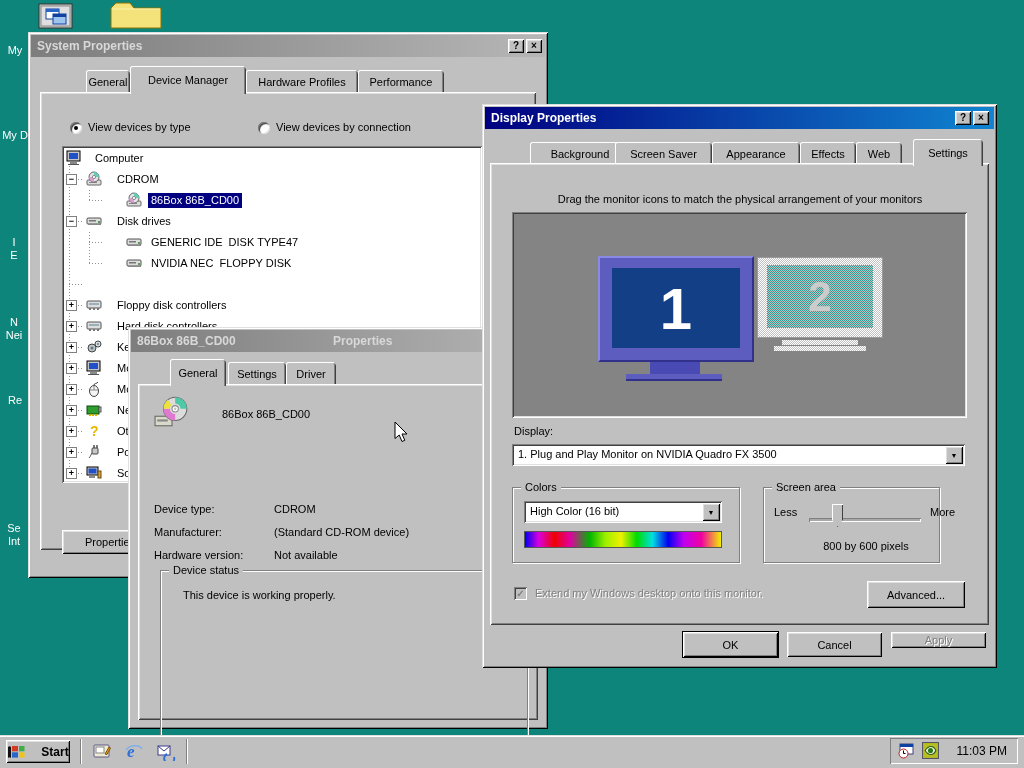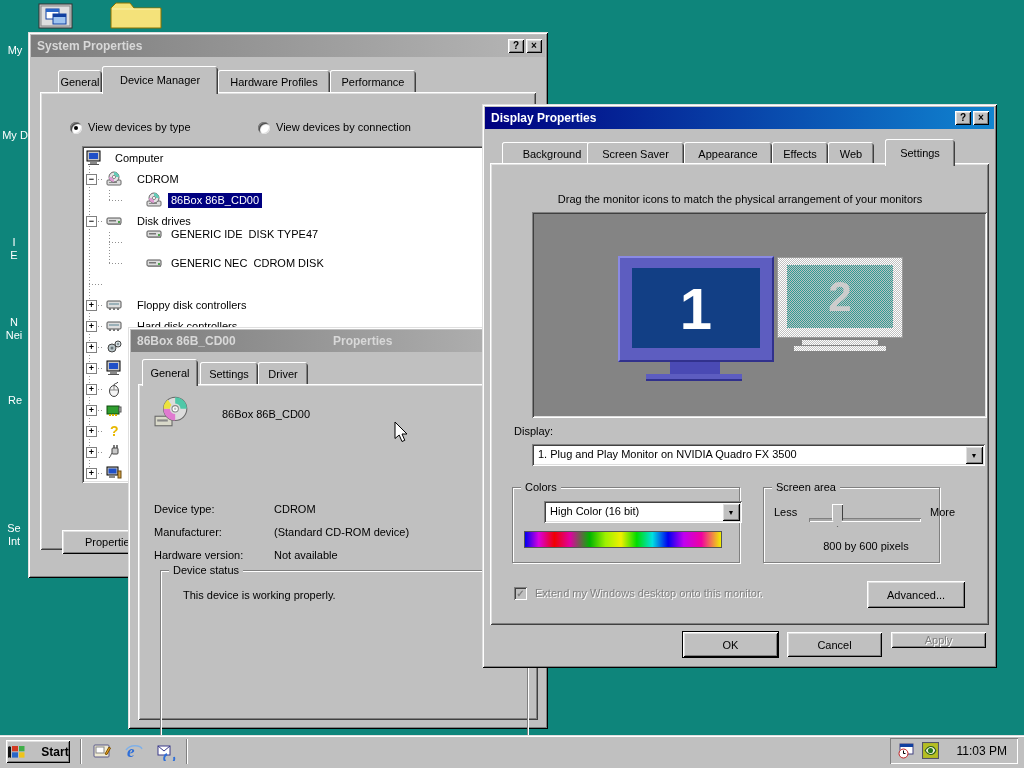--- a/index.html
+++ b/index.html
@@ -2,28 +2,28 @@
 <html><head>
 <meta charset="utf-8">
 <style>
   * { margin:0; padding:0; box-sizing:border-box; }
   html,body { width:1024px; height:768px; overflow:hidden; }
   body { font-family:"Liberation Sans", sans-serif; font-size:11px; color:#000; }
   #screen { position:relative; width:1024px; height:768px; background:#0e857b; overflow:hidden; }
   .abs { position:absolute; }
   .raised { background:#c0c0c0; box-shadow: inset 1px 1px 0 #fff, inset -1px -1px 0 #404040, inset 2px 2px 0 #dfdfdf, inset -2px -2px 0 #808080; }
   .winbox { background:#c0c0c0; box-shadow: inset 1px 1px 0 #dfdfdf, inset -1px -1px 0 #000, inset 2px 2px 0 #fff, inset -2px -2px 0 #808080; }
-  .sunken { background:#fff; box-shadow: inset 1px 1px 0 #808080, inset -1px -1px 0 #fff, inset 2px 2px 0 #404040, inset -2px -2px 0 #dfdfdf; margin-left: 20px; }
+  .sunken { background:#fff; box-shadow: inset 1px 1px 0 #808080, inset -1px -1px 0 #fff, inset 2px 2px 0 #404040, inset -2px -2px 0 #dfdfdf; }
   .btn { position:absolute; background:#c0c0c0; box-shadow: inset 1px 1px 0 #fff, inset -1px -1px 0 #000, inset 2px 2px 0 #dfdfdf, inset -2px -2px 0 #808080; display:flex; align-items:center; justify-content:center; font-size:11px; cursor:default; }
   .btn.default { box-shadow: 0 0 0 1px #000, inset 1px 1px 0 #fff, inset -1px -1px 0 #000, inset 2px 2px 0 #dfdfdf, inset -2px -2px 0 #808080; }
   .tbar { position:absolute; left:3px; top:3px; right:3px; height:22px; display:flex; align-items:center; padding-left:6px; font-weight:bold; font-size:12px; }
   .tbar.active { background:linear-gradient(90deg,#000080,#1084d0); color:#fff; }
   .tbar.inactive { background:linear-gradient(90deg,#7d7d7d,#b6b6b6); color:#d8d8d8; }
   .tbtn { position:absolute; width:16px; height:14px; background:#c0c0c0; box-shadow: inset 1px 1px 0 #fff, inset -1px -1px 0 #000, inset 2px 2px 0 #dfdfdf, inset -2px -2px 0 #808080; font-size:10px; font-weight:bold; color:#000; display:flex; align-items:center; justify-content:center; line-height:1; }
-  .tab { position:absolute; background:#c0c0c0; border-radius:3px 3px 0 0; box-shadow: inset 1px 0 0 #fff, inset 0 1px 0 #fff, inset -1px 0 0 #404040, inset -2px 0 0 #808080; display:flex; align-items:center; justify-content:center; font-size:11px; }
+  .tab { position:absolute; background:#c0c0c0; border-radius:3px 3px 0 0; box-shadow: inset 1px 0 0 #fff, inset 0 1px 0 #fff, inset -1px 0 0 #404040, inset -2px 0 0 #808080; display:flex; align-items:center; justify-content:center; font-size:11px;margin-left:28px; }
   .tab.active { z-index:6; }
   .txt { position:absolute; font-size:11px; white-space:pre; }
   .grp { position:absolute; border:1px solid #808080; box-shadow: inset 1px 1px 0 #fff, 1px 1px 0 #fff; }
   .grplab { position:absolute; top:-8px; left:8px; background:#c0c0c0; padding:0 4px; font-size:11px; line-height:14px; white-space:pre; }
   .disabledtxt { color:#808080; text-shadow:1px 1px 0 #fff; }
   .radio { position:absolute; width:12px; height:12px; border-radius:50%; background:#fff; box-shadow: inset 1px 1px 0 #808080, inset -1px -1px 0 #dfdfdf, inset 2px 2px 1px #404040; }
   .radio .dot { position:absolute; left:4px; top:4px; width:4px; height:4px; border-radius:50%; background:#000; }
   .trow { position:absolute; left:2px; right:2px; height:21px; }
   .exp { position:absolute; top:5px; width:11px; height:11px; background:#fff; border:1px solid #808080; font:bold 9px/9px "Liberation Sans",sans-serif; text-align:center; color:#000; }
   .exp.minus::after { content:"\2212"; }
@@ -202,31 +202,31 @@
             </svg>
           <span class="tlb sel" style="left:84px">86Box 86B_CD00</span>
         </div>
         <div class="trow" style="top:65px">
           <span class="exp minus" style="left:2px"></span>
           <svg class="ti" style="left:22px">
               <use href="#ic-drive"></use>
             </svg>
           <span class="tlb" style="left:50px">Disk drives</span>
         </div>
-        <div class="trow" style="top:78px">
+        <div class="trow" style="top:86px">
           <svg class="ti" style="left:62px">
               <use href="#ic-drive"></use>
             </svg>
           <span class="tlb" style="left:84px">GENERIC IDE  DISK TYPE47</span>
         </div>
         <div class="trow" style="top:107px">
           <svg class="ti" style="left:62px">
               <use href="#ic-drive"></use>
             </svg>
-          <span class="tlb" style="left:84px">GENERIC NEC  CDROM DISK</span>
+          <span class="tlb" style="left:84px">NVIDIA NEC  FLOPPY DISK</span>
         </div>
         <div class="trow" style="top:149px">
           <span class="exp plus" style="left:2px"></span>
           <svg class="ti" style="left:22px">
               <use href="#ic-controller"></use>
             </svg>
           <span class="tlb" style="left:50px">Floppy disk controllers</span>
         </div>
         <div class="trow" style="top:170px">
           <span class="exp plus" style="left:2px"></span>

